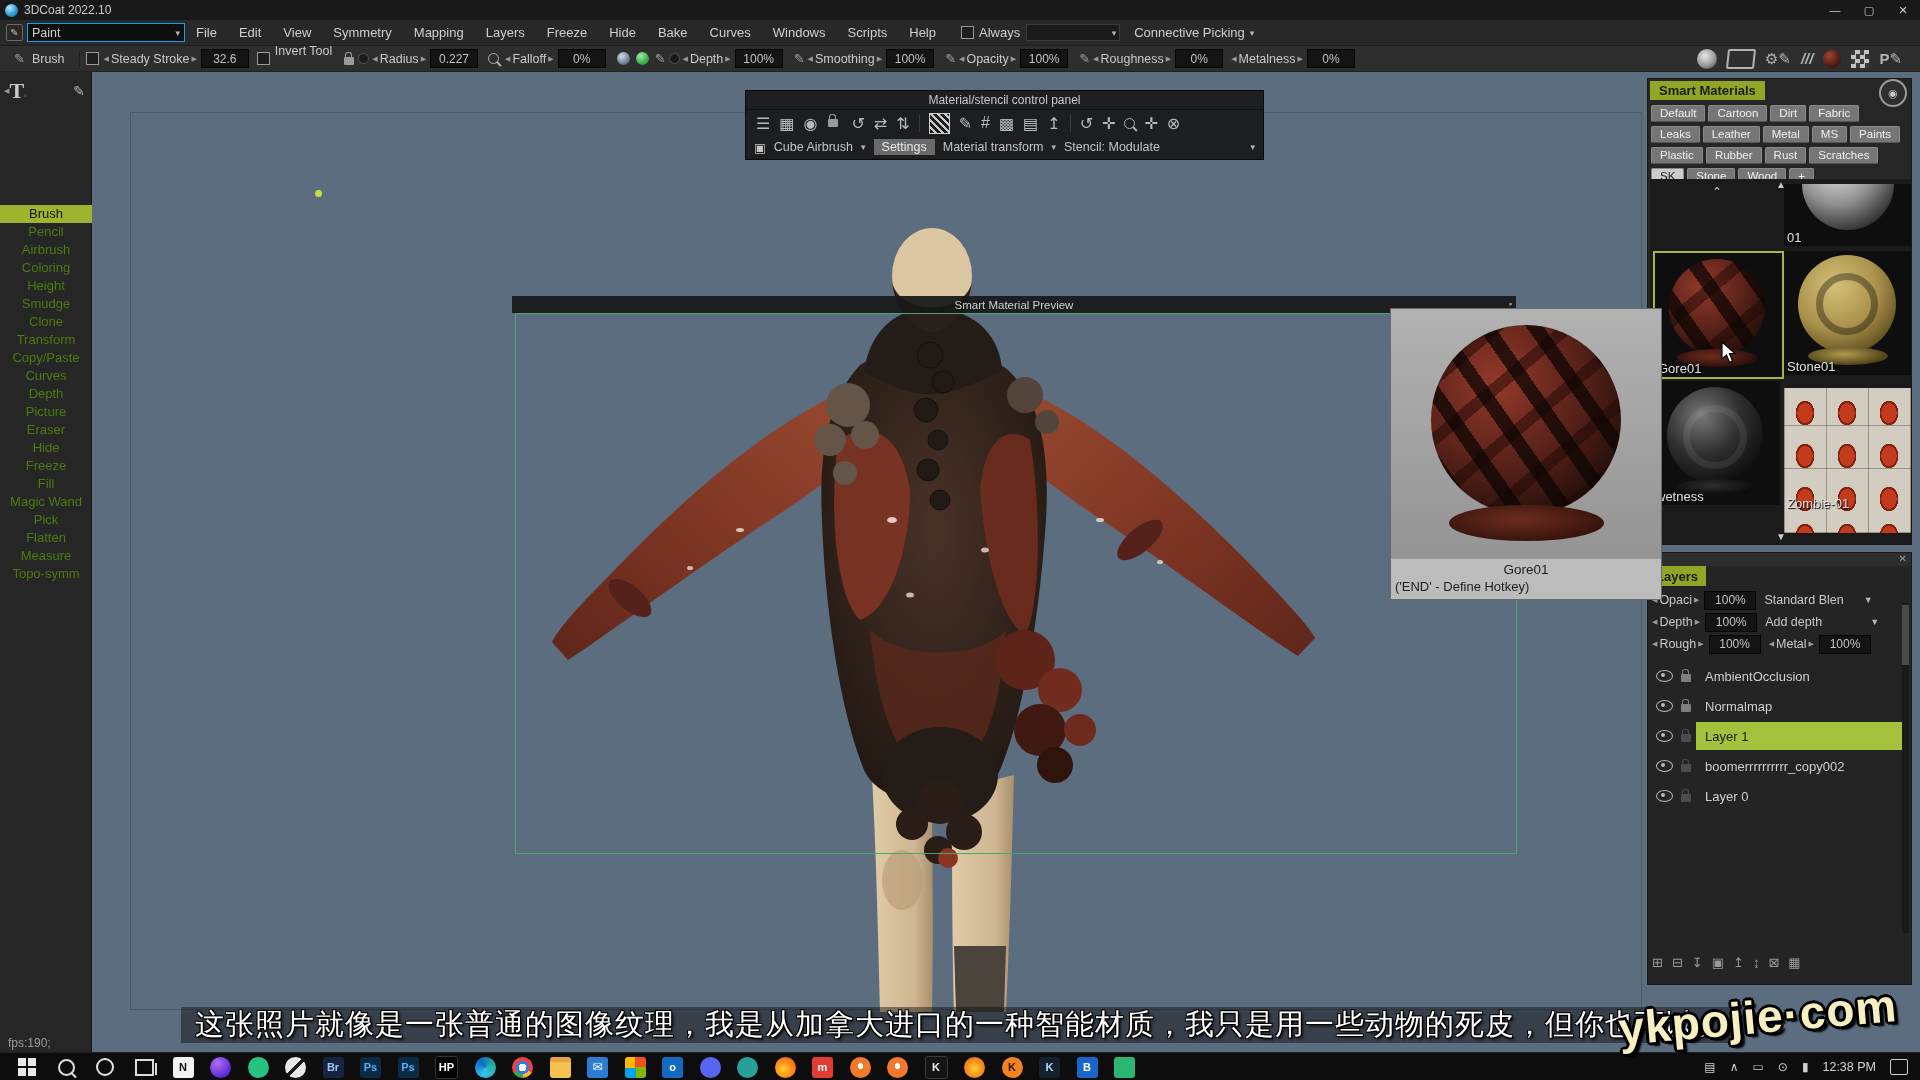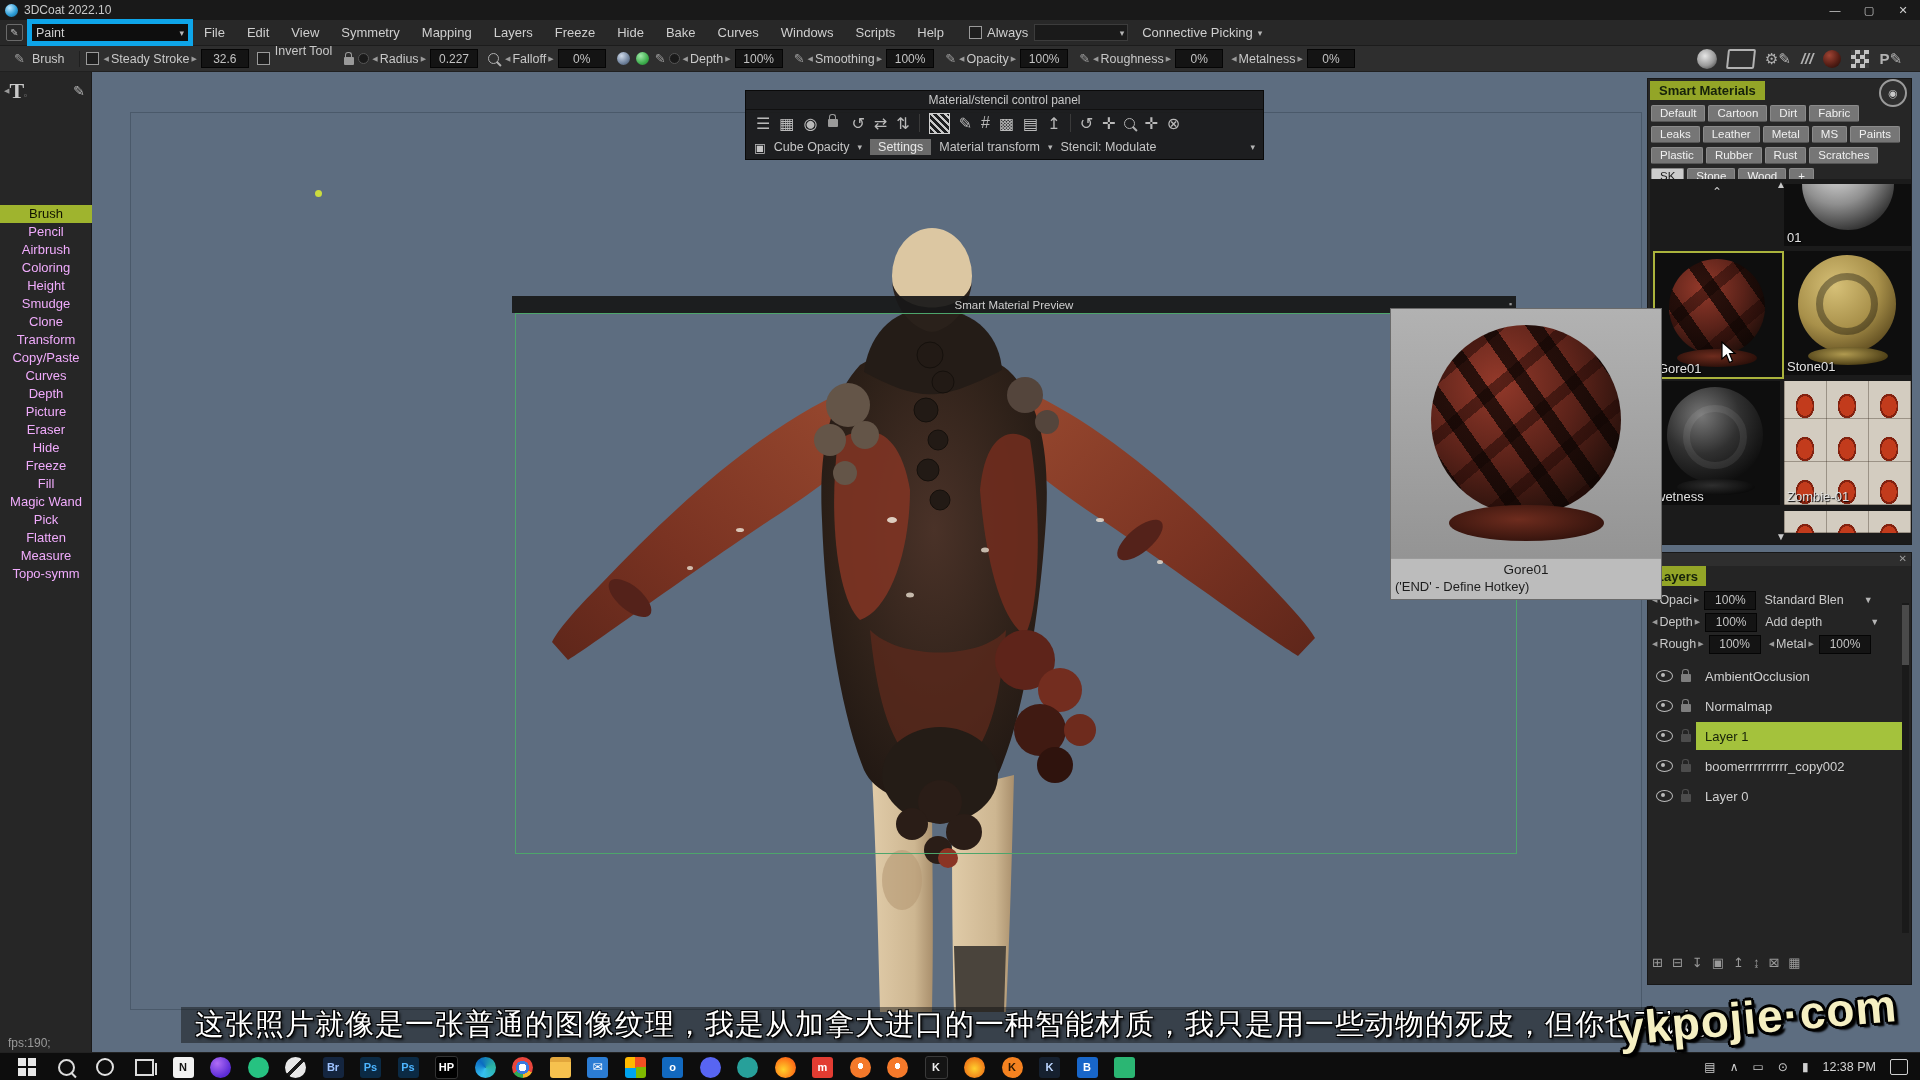--- a/index.html
+++ b/index.html
@@ -12,21 +12,21 @@
   #titlebar{left:0;top:0;width:1920px;height:20px;background:#191919;display:flex;align-items:center;z-index:9;}
   #app-logo{width:13px;height:13px;border-radius:50%;margin:0 6px 0 5px;
     background:radial-gradient(circle at 35% 30%,#bfe8ff,#2e9fd8 55%,#145a86);}
   #title-text{font-size:12px;color:#c9c9c9;}
   #win-controls{margin-left:auto;display:flex;}
   .winbtn{width:34px;height:20px;display:flex;align-items:center;justify-content:center;color:#cfcfcf;font-size:11px;}
 
   
   #menubar{left:0;top:20px;width:1920px;height:26px;background:#282828;display:flex;align-items:center;z-index:9;border-bottom:1px solid #1c1c1c;box-sizing:border-box;}
   #mode-icon{width:15px;height:15px;border:1px solid #6a6a6a;border-radius:2px;margin:0 4px 0 6px;color:#bbb;font-size:10px;display:flex;align-items:center;justify-content:center;}
-  #mode-combo{width:148px;height:17px;background:#0e0e0e;border:5px solid #0ea5e9;color:#cfcfcf;font-size:12.5px;display:flex;align-items:center;padding:0 4px;}
+  #mode-combo{width:148px;height:17px;background:#0e0e0e;border:1px solid #0ea5e9;color:#cfcfcf;font-size:12.5px;display:flex;align-items:center;padding:0 4px;}
   #mode-combo .caret{margin-left:auto;}
   .caret{font-size:9px;color:#b5b5b5;}
   .menu-item{color:#cfcfcf;font-size:13px;padding:0 11px;}
   #always-cb{margin-left:14px;}
   .cb{width:11px;height:11px;border:1px solid #9a9a9a;background:#1e1e1e;display:inline-block;}
   #always-label{color:#cfcfcf;font-size:13px;margin:0 6px 0 5px;}
   #always-combo{width:86px;height:15px;background:#1a1a1a;border:1px solid #3c3c3c;display:flex;align-items:center;justify-content:flex-end;padding:0 3px;}
   #connective{color:#cfcfcf;font-size:13px;margin-left:14px;display:flex;align-items:center;gap:5px;}
 
   
@@ -55,21 +55,21 @@
   #sidebar{left:0;top:72px;width:92px;height:980px;background:#262626;z-index:8;border-right:1px solid #1a1a1a;box-sizing:border-box;}
   #side-top{display:flex;align-items:center;padding:6px 6px 2px 4px;color:#c9c9c9;}
   #side-top .T{font-family:"Liberation Serif","DejaVu Serif",serif;font-size:22px;font-weight:bold;}
   #side-top .tsq{font-size:8px;color:#9a9a9a;margin-top:8px;}
   #side-top .pen{margin-left:auto;font-size:14px;color:#b5b5b5;}
   #swatch{left:6px;top:118px;width:78px;height:78px;background:#efd4ae;position:absolute;}
   #swatch-resize{position:absolute;left:86px;top:114px;color:#8a8a8a;font-size:10px;}
   #swatch-move{position:absolute;left:4px;top:198px;color:#8a8a8a;font-size:10px;}
   #swatch-under{position:absolute;left:6px;top:196px;width:78px;height:14px;background:#101010;}
   #tool-list{position:absolute;left:0;top:133px;width:92px;}
-  .tool-item{height:18px;line-height:18px;text-align:center;font-size:13px;color:#f0abfc;}
+  .tool-item{height:18px;line-height:18px;text-align:center;font-size:13px;color:#4d7c0f;}
   .tool-item.selected{background:#9fb42e;color:#121400;}
   #fps{left:8px;top:1036px;font-size:12px;color:#9a9a9a;z-index:9;}
 
   
   #viewport{left:92px;top:72px;width:1828px;height:980px;background:#5d6d80;z-index:1;overflow:hidden;}
   #vp-guide{position:absolute;left:38px;top:40px;width:1510px;height:896px;border:1px solid rgba(20,30,40,0.25);}
   #green-dot{position:absolute;left:223px;top:118px;width:7px;height:7px;border-radius:50%;background:#cbdc3e;}
 
   
   #preview-bar{left:512px;top:296px;width:1004px;height:17px;background:rgba(24,24,24,0.93);color:#cfcfcf;font-size:11.5px;display:flex;align-items:center;justify-content:center;z-index:3;}
@@ -472,21 +472,21 @@
     <span>↥</span>
     <span class="sep"></span>
     <span>↺</span>
     <span>✛</span>
     <span class="magic" style="margin:0"></span>
     <span>✛</span>
     <span>⊗</span>
   </div>
   <div id="stencil-row2">
     <span>▣</span>
-    <span>Cube Opacity</span>
+    <span>Cube Airbrush</span>
     <span class="caret">▾</span>
     <span id="settings-chip">Settings</span>
     <span>Material transform</span>
     <span class="caret">▾</span>
     <span>Stencil: Modulate</span>
     <span class="caret" style="margin-left:auto">▾</span>
   </div>
 </div>
 
 <div class="abs" id="mat-tooltip">
@@ -552,21 +552,21 @@
       <div style="position:absolute;left:24px;top:96px;width:80px;height:18px;border-radius:50%;background:radial-gradient(ellipse at 45% 40%,#b09a50,#4a3c14 75%)"></div>
       <div class="lbl">Stone01</div>
     </div>
 
     <div class="thumb" style="left:3px;top:202px;height:124px">
       <div class="sphere wet" style="left:14px;top:6px;width:96px;height:96px"></div>
       <div class="ring" style="left:30px;top:24px;width:50px;height:50px;border-color:rgba(255,255,255,0.08)"></div>
       <div style="position:absolute;left:24px;top:98px;width:78px;height:16px;border-radius:50%;background:radial-gradient(ellipse at 45% 40%,#2e2e2e,#0a0a0a 75%)"></div>
       <div class="lbl">wetness</div>
     </div>
-    <div class="thumb zombie" style="left:134px;top:202px;height:124px">
+    <div class="thumb zombie" style="left:134px;top:209px;height:124px">
       <div class="lbl">Zombie-01</div>
     </div>
 
     <div class="thumb zombie" style="left:134px;top:332px;height:22px"></div>
 
     <span class="scroll-arr" style="left:126px;top:352px">▼</span>
   </div>
 </div>
 
 <div class="abs" id="layers">

